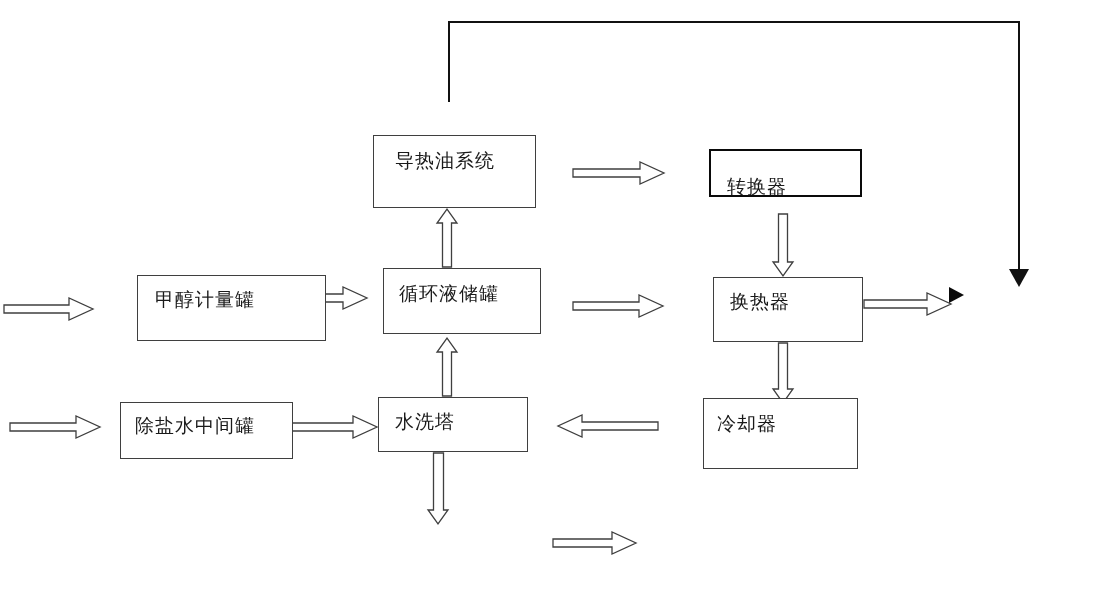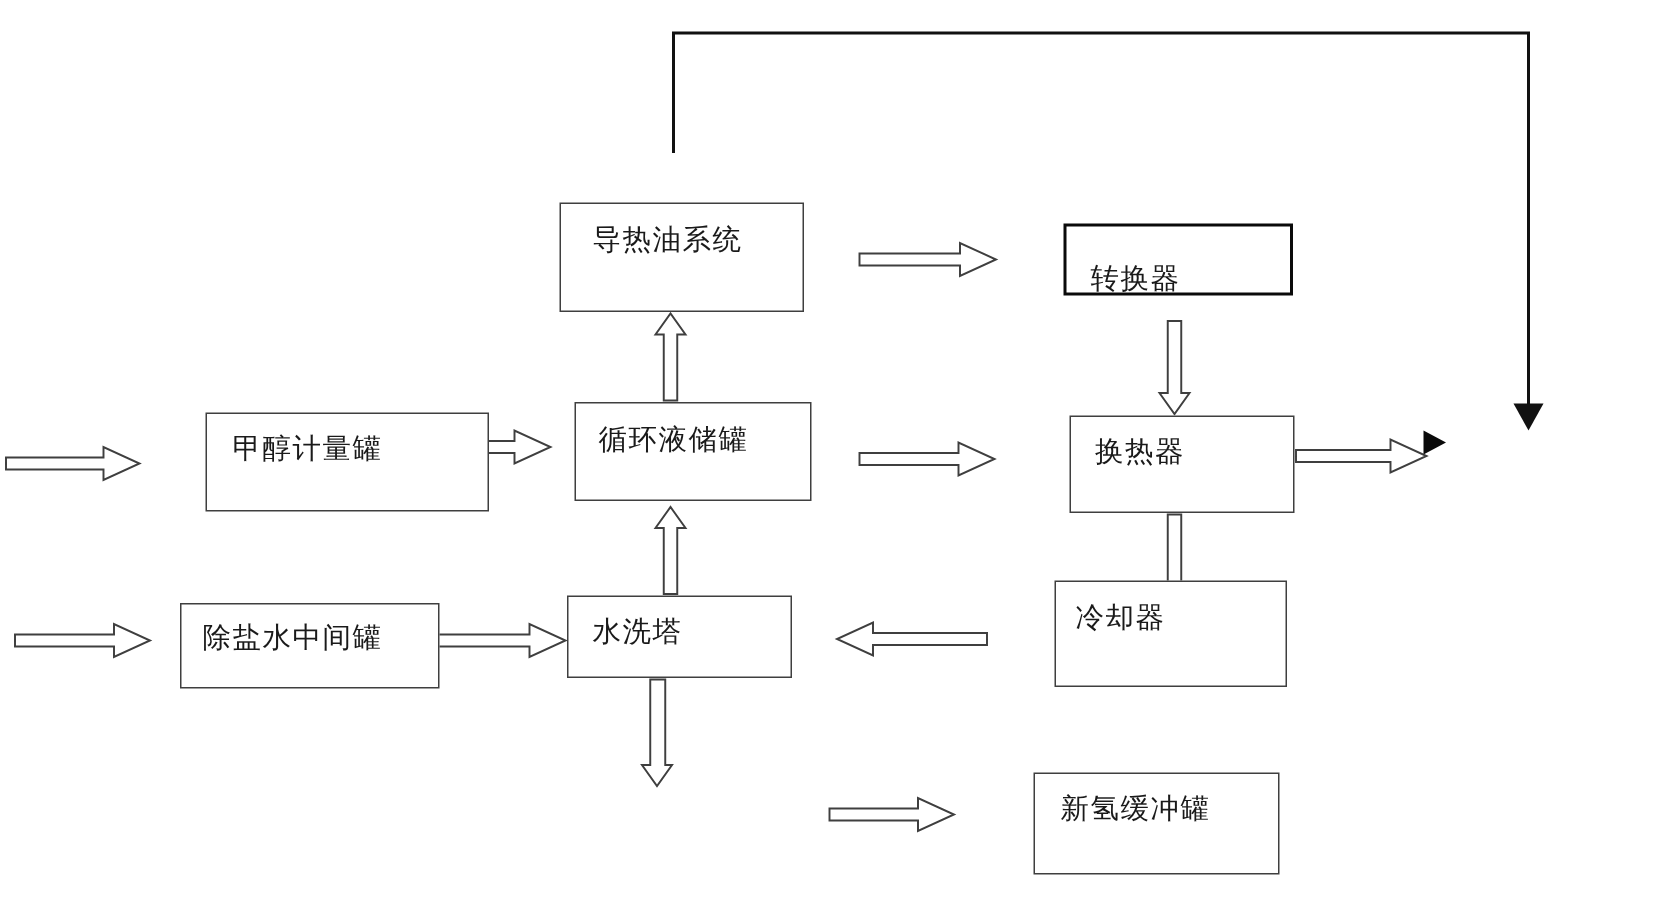--- a/index.html
+++ b/index.html
@@ -39,21 +39,21 @@
   }
   
   #n-thermal-oil      { left: 373px; top: 135px; width: 163px; height: 73px; padding-top: 13px; padding-left: 21px; }
   #n-converter        { left: 709px; top: 149px; width: 153px; height: 48px; padding-top: 24px; }
   #n-methanol         { left:  93px; top: 275px; width: 189px; height: 66px; padding-left: 17px; margin-left: 44px; }
   #n-circulating      { left: 367px; top: 268px; width: 158px; height: 66px; padding-top: 13px; padding-left: 15px; margin-left: 16px; }
   #n-heat-exchanger   { left: 713px; top: 277px; width: 150px; height: 65px; }
   #n-superheater      { left: 947px; top: 284px; width: 151px; height: 67px; padding-left: 20px; }
   #n-demin-water      { left: 110px; top: 402px; width: 173px; height: 57px; padding-top: 11px; padding-left: 14px; margin-left: 10px; }
   #n-wash-tower       { left: 378px; top: 397px; width: 150px; height: 55px; }
-  #n-cooler           { left: 703px; top: 387px; width: 155px; height: 71px; padding-top: 13px; padding-left: 13px; }
+  #n-cooler           { left: 703px; top: 398px; width: 155px; height: 71px; padding-top: 13px; padding-left: 13px; }
   #n-psa              { left: 373px; top: 527px; width: 147px; height: 61px; }
   #n-hydrogen-buffer  { left: 689px; top: 515px; width: 164px; height: 68px; padding-left: 17px; }
   .tri-marker {
     position: absolute;
     left: 949px;
     top: 287px;
     width: 0;
     height: 0;
     border-top: 8px solid transparent;
     border-bottom: 8px solid transparent;
@@ -101,15 +101,14 @@
 
   <div class="tri-marker"></div>
 
   <div class="node" id="n-demin-water">除盐水中间罐</div>
 
   <div class="node" id="n-wash-tower">水洗塔</div>
 
   <div class="node" id="n-cooler">冷却器</div>
 
 
-  <div class="node" id="n-hydrogen-buffer">新氢缓冲罐</div>
 
 </div>
 
 </body></html>

